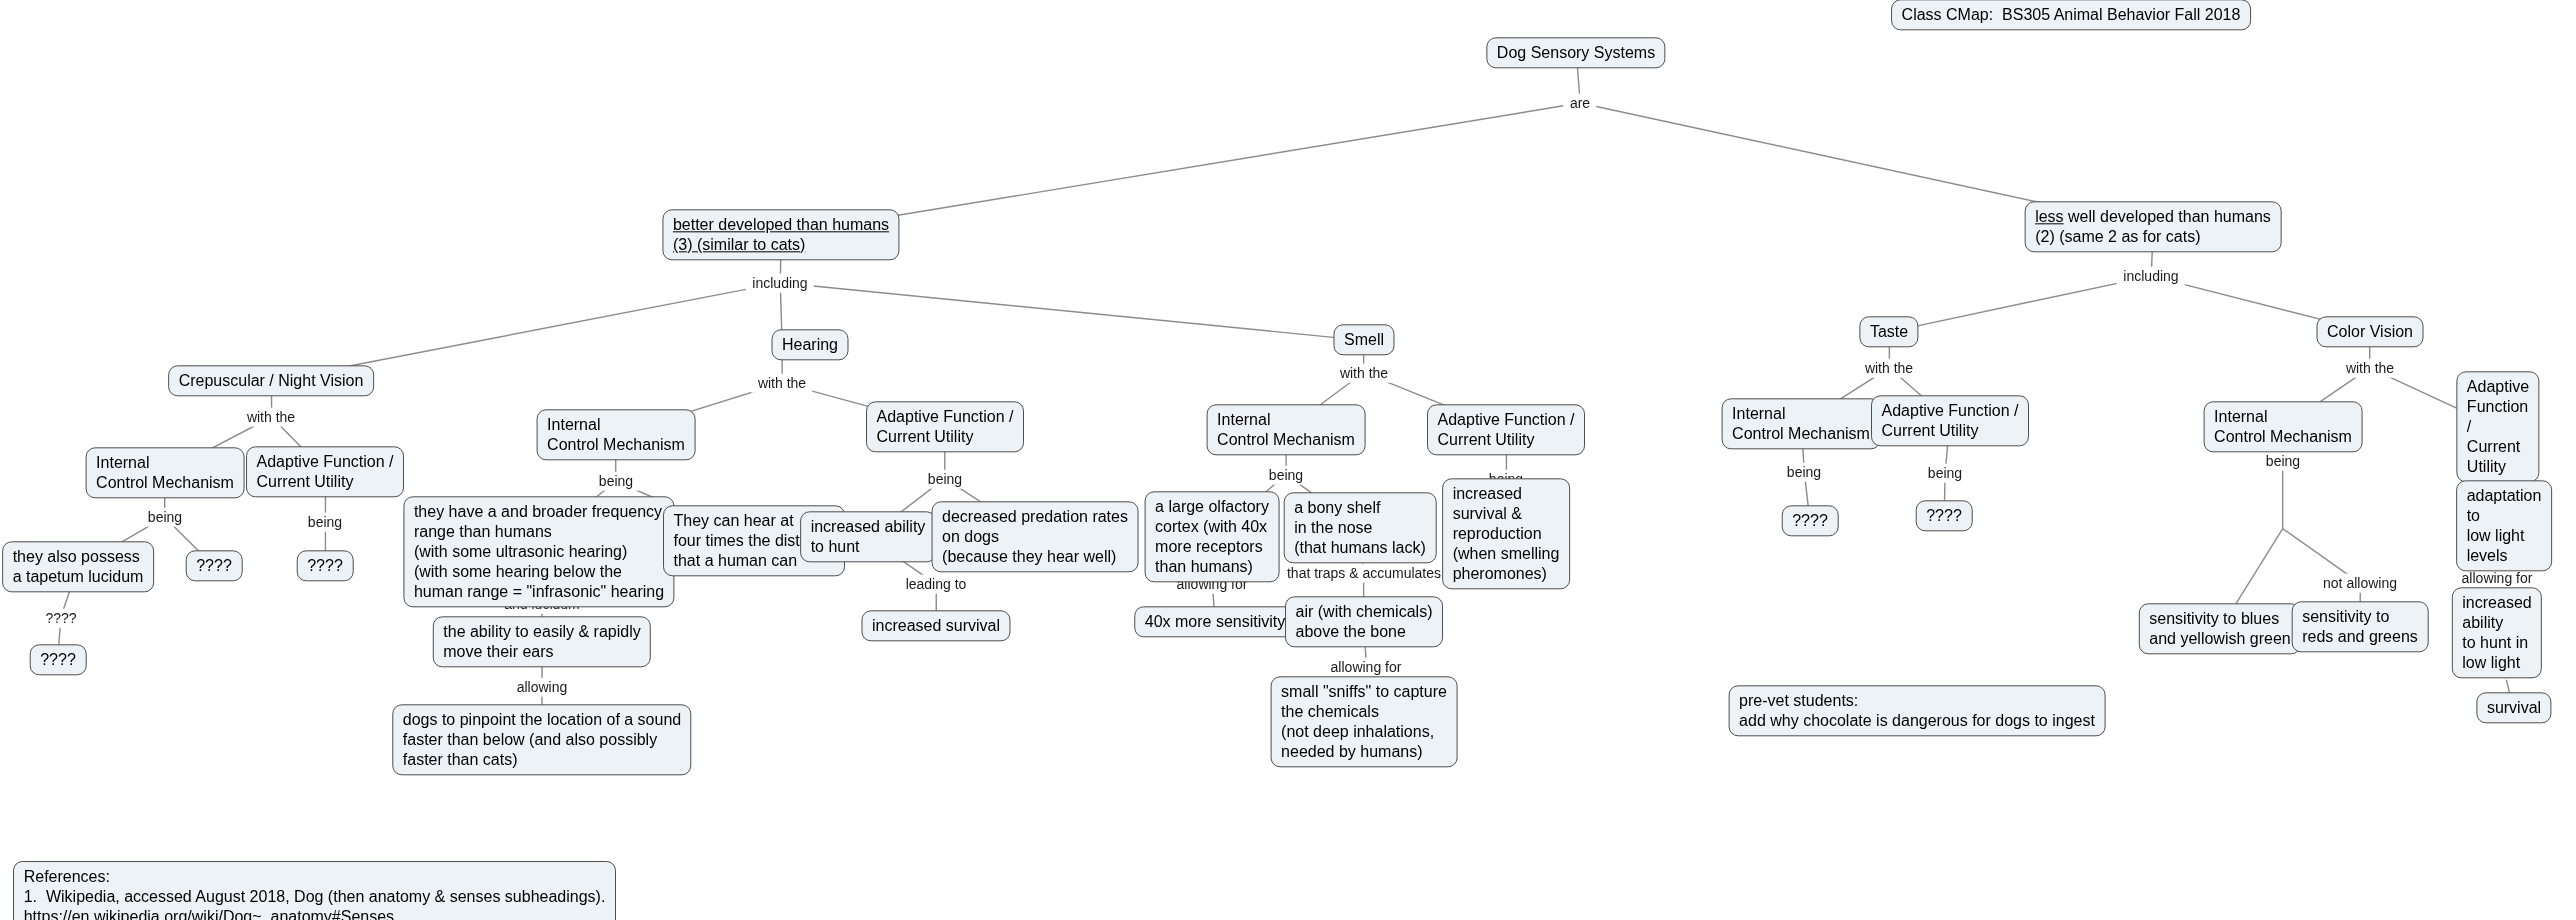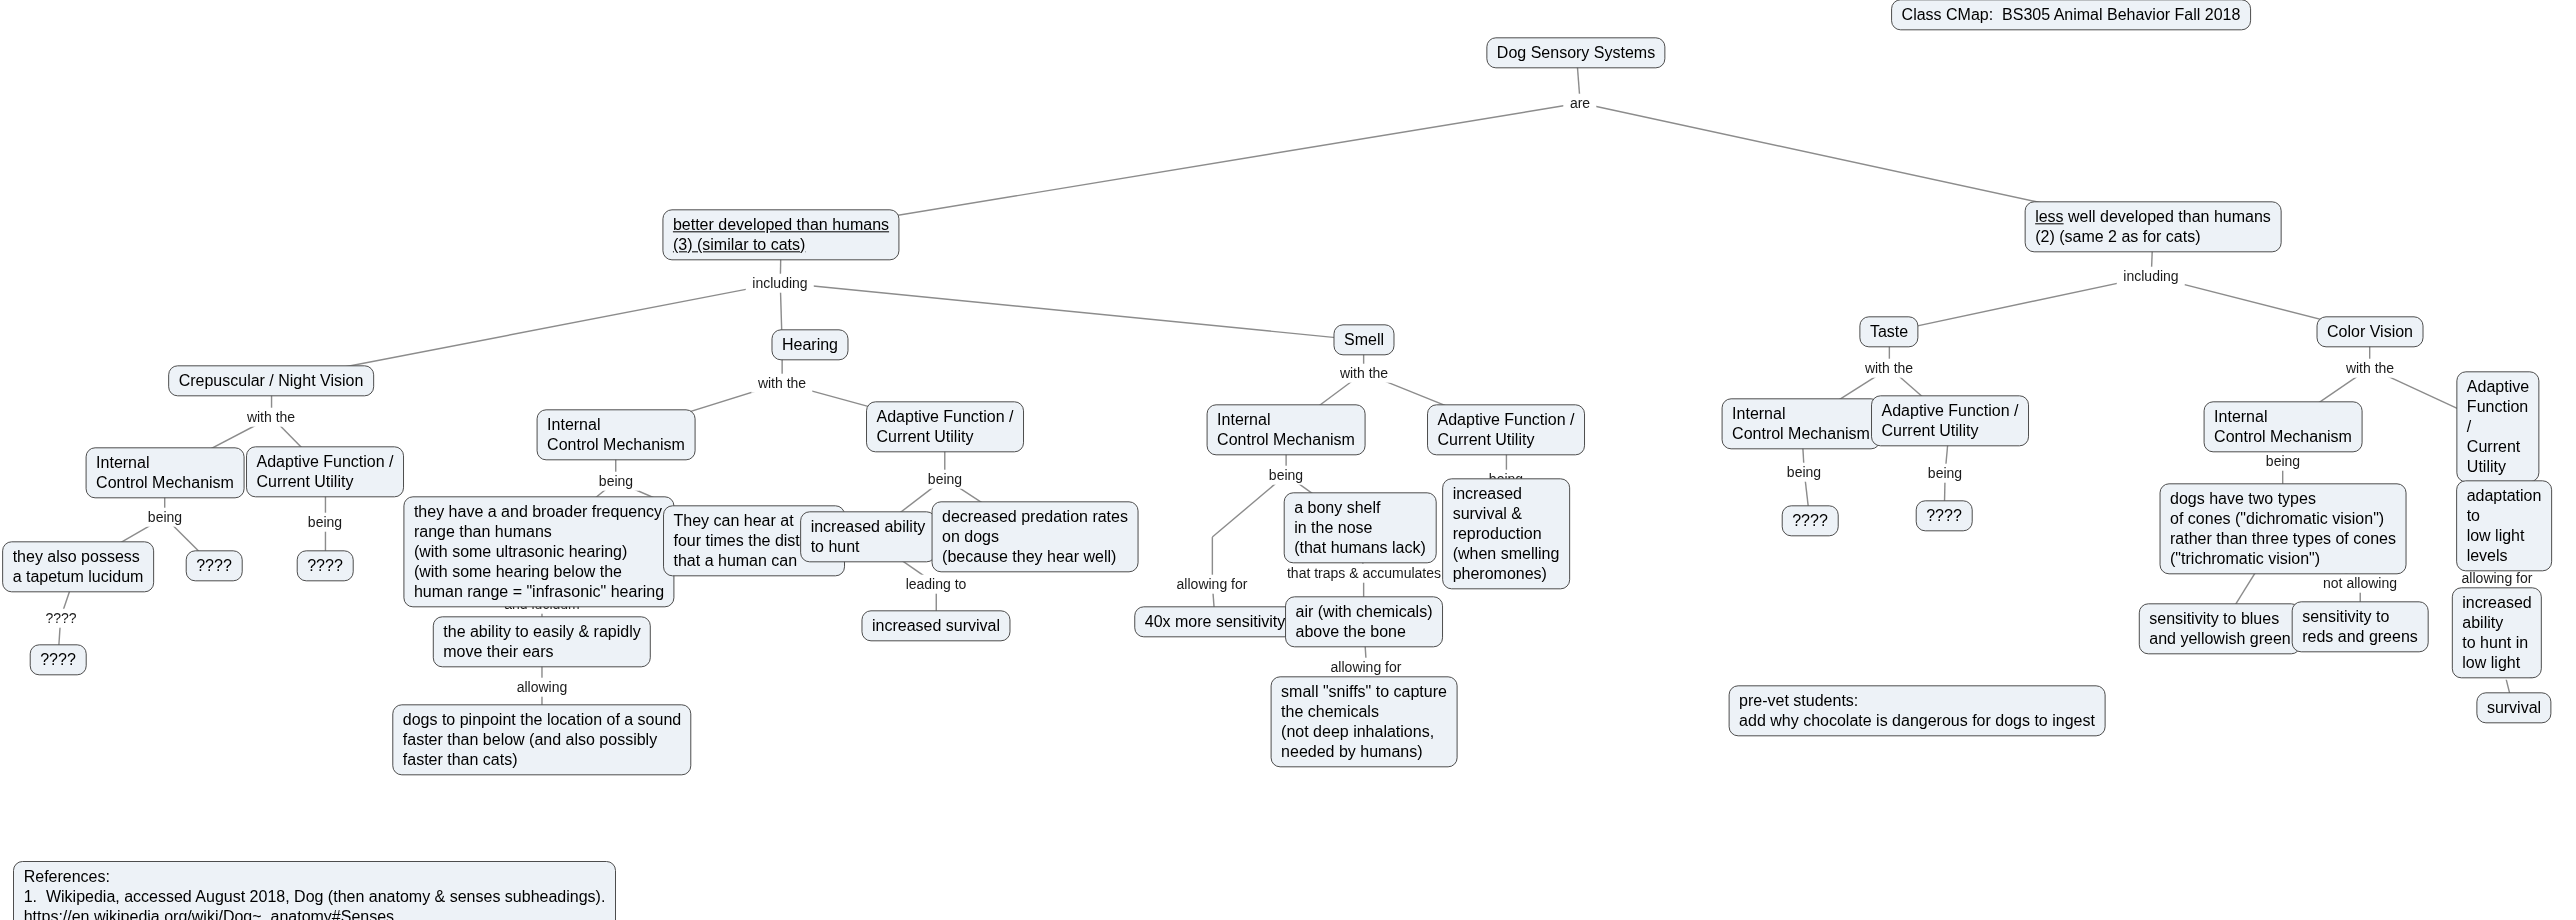--- a/index.html
+++ b/index.html
@@ -156,20 +156,24 @@
 on dogs
 (because they hear well)</div>
     <div class="link-label" style="left: 936px; top: 584px;">leading to</div>
     <div class="node" style="left: 936px; top: 626px;">increased survival</div>
     <div class="link-label" style="left: 1364px; top: 373px;">with the</div>
     <div class="node" style="left: 1286px; top: 430px;">Internal
 Control Mechanism</div>
     <div class="node" style="left: 1506px; top: 430px;">Adaptive Function /
 Current Utility</div>
     <div class="link-label" style="left: 1286px; top: 475px;">being</div>
+    <div class="node" style="left: 1212px; top: 537px;">a large olfactory
+cortex (with 40x
+more receptors
+than humans)</div>
     <div class="node" style="left: 1360px; top: 528px;">a bony shelf
 in the nose
 (that humans lack)</div>
     <div class="link-label" style="left: 1212px; top: 584px;">allowing for</div>
     <div class="node" style="left: 1215px; top: 622px;">40x more sensitivity</div>
     <div class="link-label" style="left: 1364px; top: 573px;">that traps &amp; accumulates</div>
     <div class="node" style="left: 1364px; top: 622px;">air (with chemicals)
 above the bone</div>
     <div class="link-label" style="left: 1366px; top: 667px;">allowing for</div>
     <div class="node" style="left: 1364px; top: 722px;">small "sniffs" to capture
@@ -190,24 +194,20 @@
     <div class="link-label" style="left: 1804px; top: 472px;">being</div>
     <div class="node" style="left: 1810px; top: 521px;">????</div>
     <div class="link-label" style="left: 1945px; top: 473px;">being</div>
     <div class="node" style="left: 1944px; top: 516px;">????</div>
     <div class="link-label" style="left: 2370px; top: 368px;">with the</div>
     <div class="node" style="left: 2283px; top: 427px;">Internal
 Control Mechanism</div>
     <div class="node" style="left: 2498px; top: 427px;">Adaptive Function /
 Current Utility</div>
     <div class="link-label" style="left: 2283px; top: 461px;">being</div>
-    <div class="node" style="left: 2283px; top: 529px;">dogs have two types
-of cones ("dichromatic vision")
-rather than three types of cones
-("trichromatic vision")</div>
     <div class="link-label" style="left: 2360px; top: 583px;">not allowing</div>
     <div class="node" style="left: 2220px; top: 629px;">sensitivity to blues
 and yellowish green</div>
     <div class="node" style="left: 2360px; top: 627px;">sensitivity to
 reds and greens</div>
     <div class="link-label" style="left: 2501px; top: 473px;">being</div>
     <div class="node" style="left: 2504px; top: 526px;">adaptation to
 low light levels</div>
     <div class="link-label" style="left: 2497px; top: 578px;">allowing for</div>
     <div class="node" style="left: 2497px; top: 633px;">increased ability

